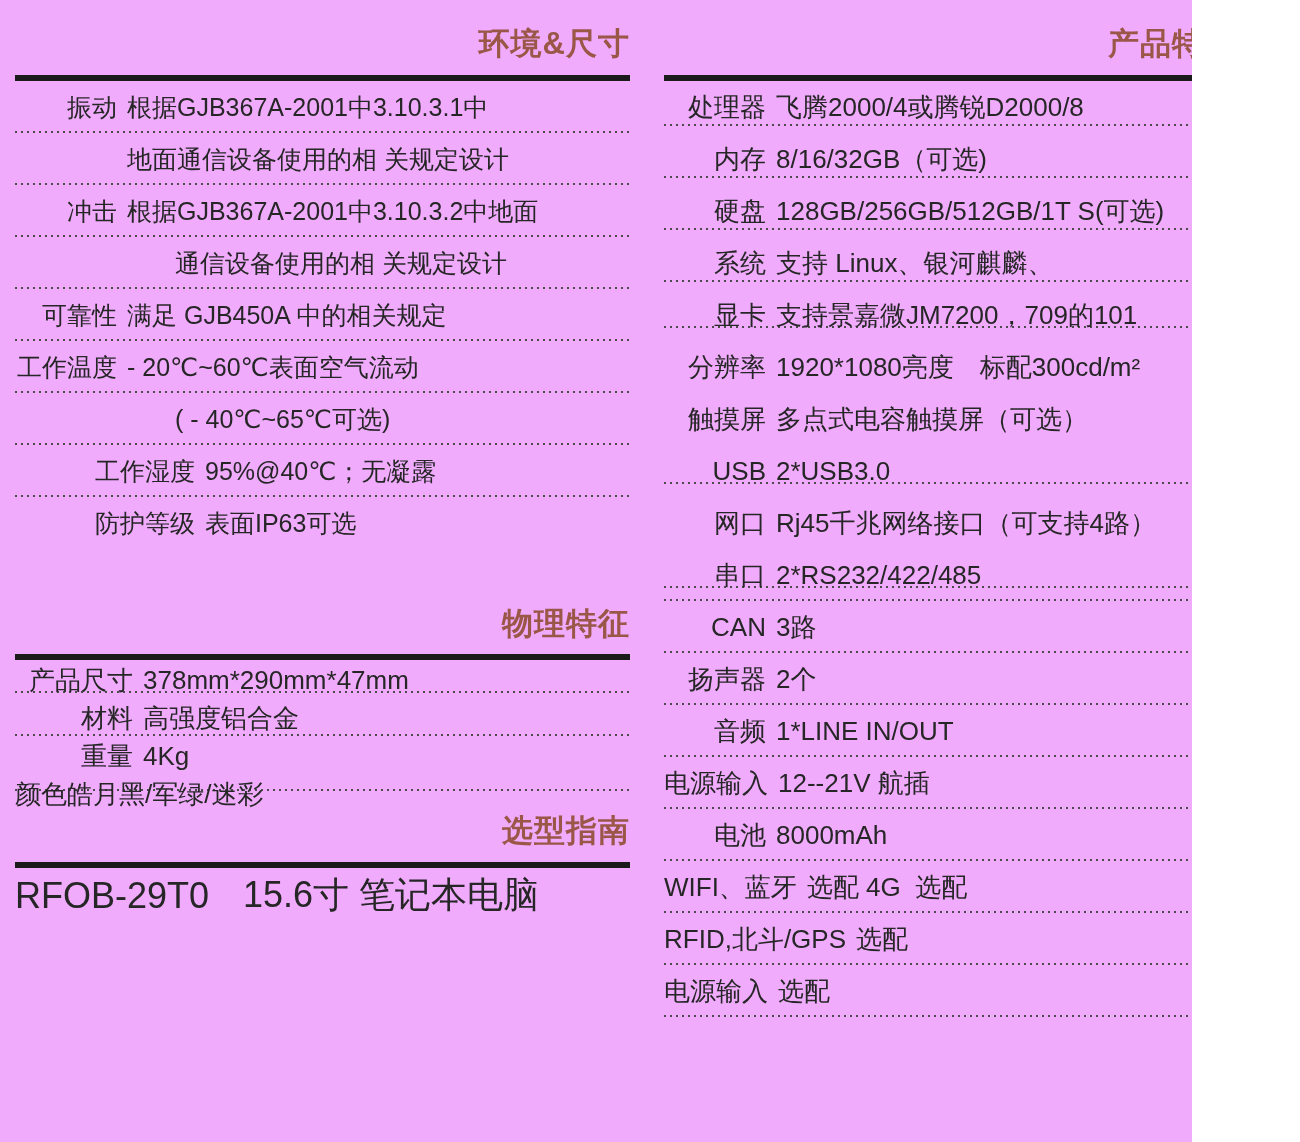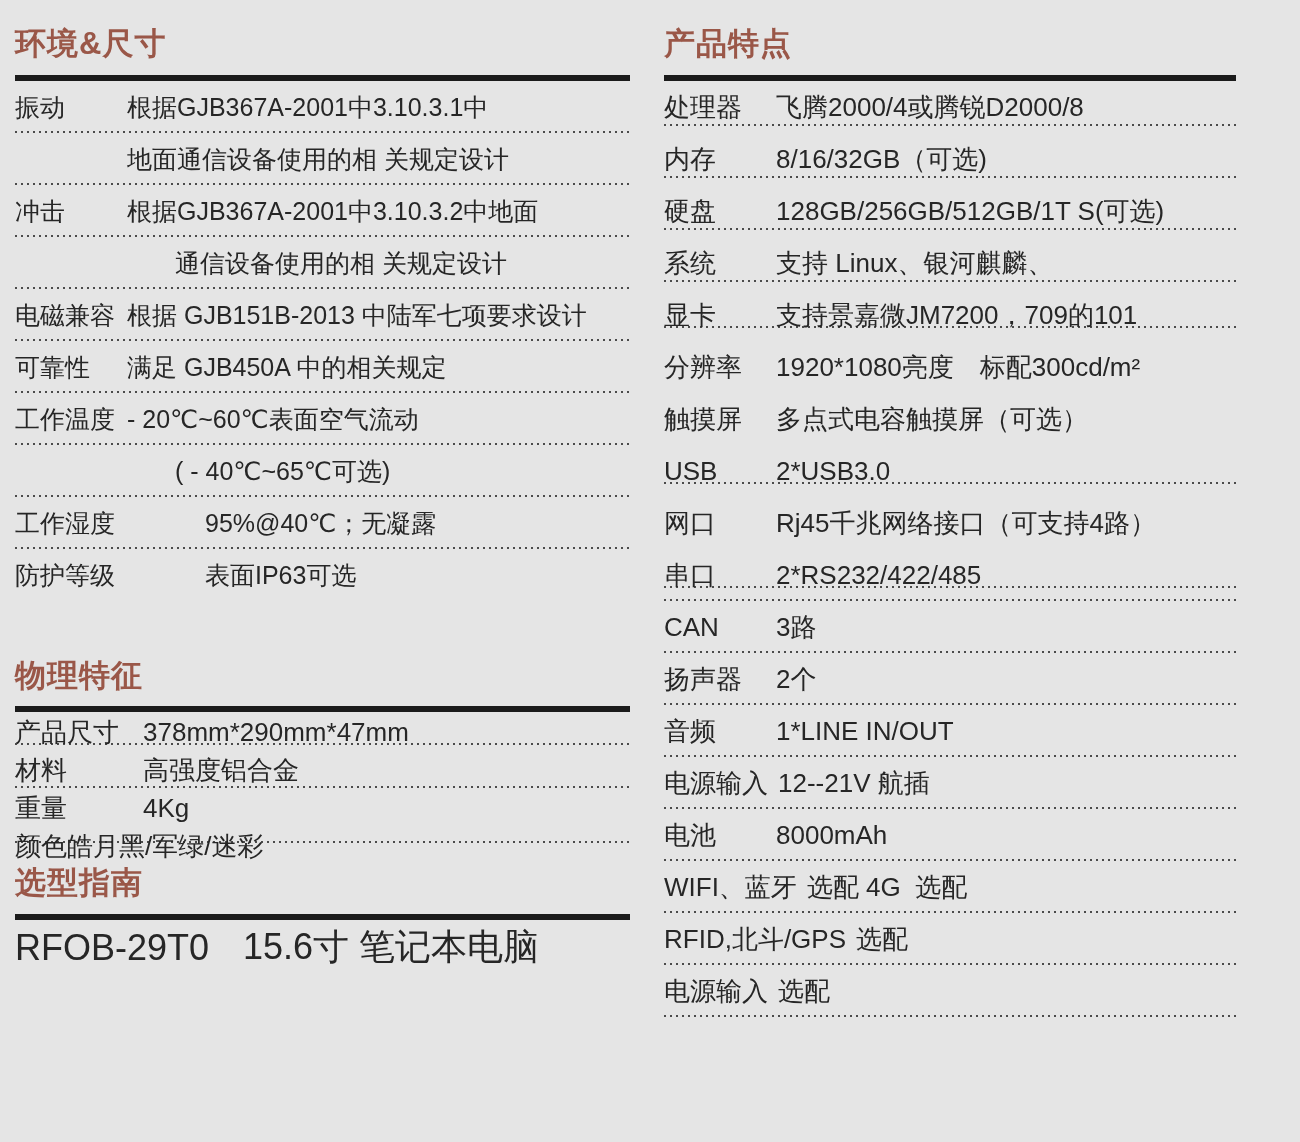--- a/index.html
+++ b/index.html
@@ -9,23 +9,24 @@
     --dot:#4b4b4b;
   }
   *{margin:0;padding:0;box-sizing:border-box;}
   html,body{background:#ffffff;}
   body{
     font-family:"Liberation Sans","DejaVu Sans",sans-serif;
     color:var(--text);
   }
   .sheet{
     position:relative;
-    width:1300px;height:1142px;
-    background:#e5e5e5;
+    width:1192px;height:1142px;
+    background:#f0abfc;
     overflow:hidden;
+    text-align:right;
   }
   .col{position:absolute;top:0;}
   .col-left{left:15px;width:615px;}
   .col-right{left:664px;width:572px;}
 
   .sec-title{
     font-size:31px;
     font-weight:700;
     color:var(--accent);
     letter-spacing:1px;
@@ -110,25 +111,20 @@
           <span class="lbl">冲击</span>
           <span class="val">根据GJB367A-2001中3.10.3.2中地面</span>
           <span class="leader lb"></span>
         </div>
         <div class="row">
           <span class="lbl lbl-med"></span>
           <span class="val">通信设备使用的相 关规定设计</span>
           <span class="leader lb"></span>
         </div>
         <div class="row">
-          <span class="lbl">电磁兼容</span>
-          <span class="val">根据 GJB151B-2013 中陆军七项要求设计</span>
-          <span class="leader lb"></span>
-        </div>
-        <div class="row">
           <span class="lbl">可靠性</span>
           <span class="val">满足 GJB450A 中的相关规定</span>
           <span class="leader lb"></span>
         </div>
         <div class="row">
           <span class="lbl">工作温度</span>
           <span class="val">- 20℃~60℃表面空气流动</span>
           <span class="leader lb"></span>
         </div>
         <div class="row">

